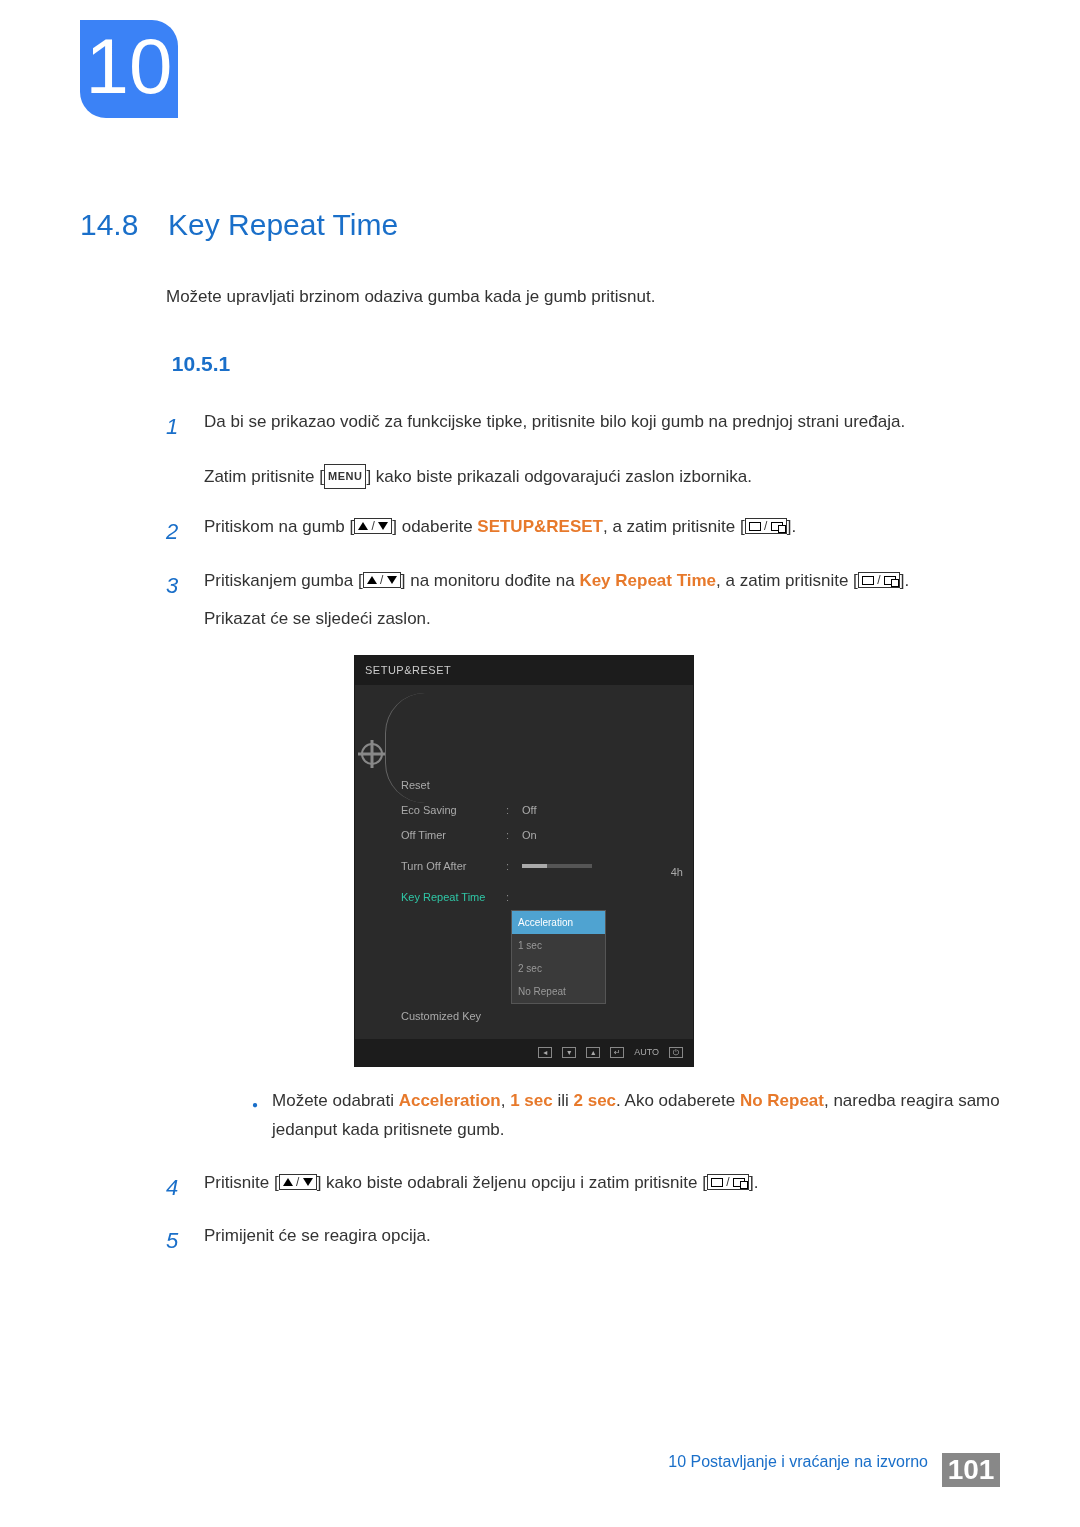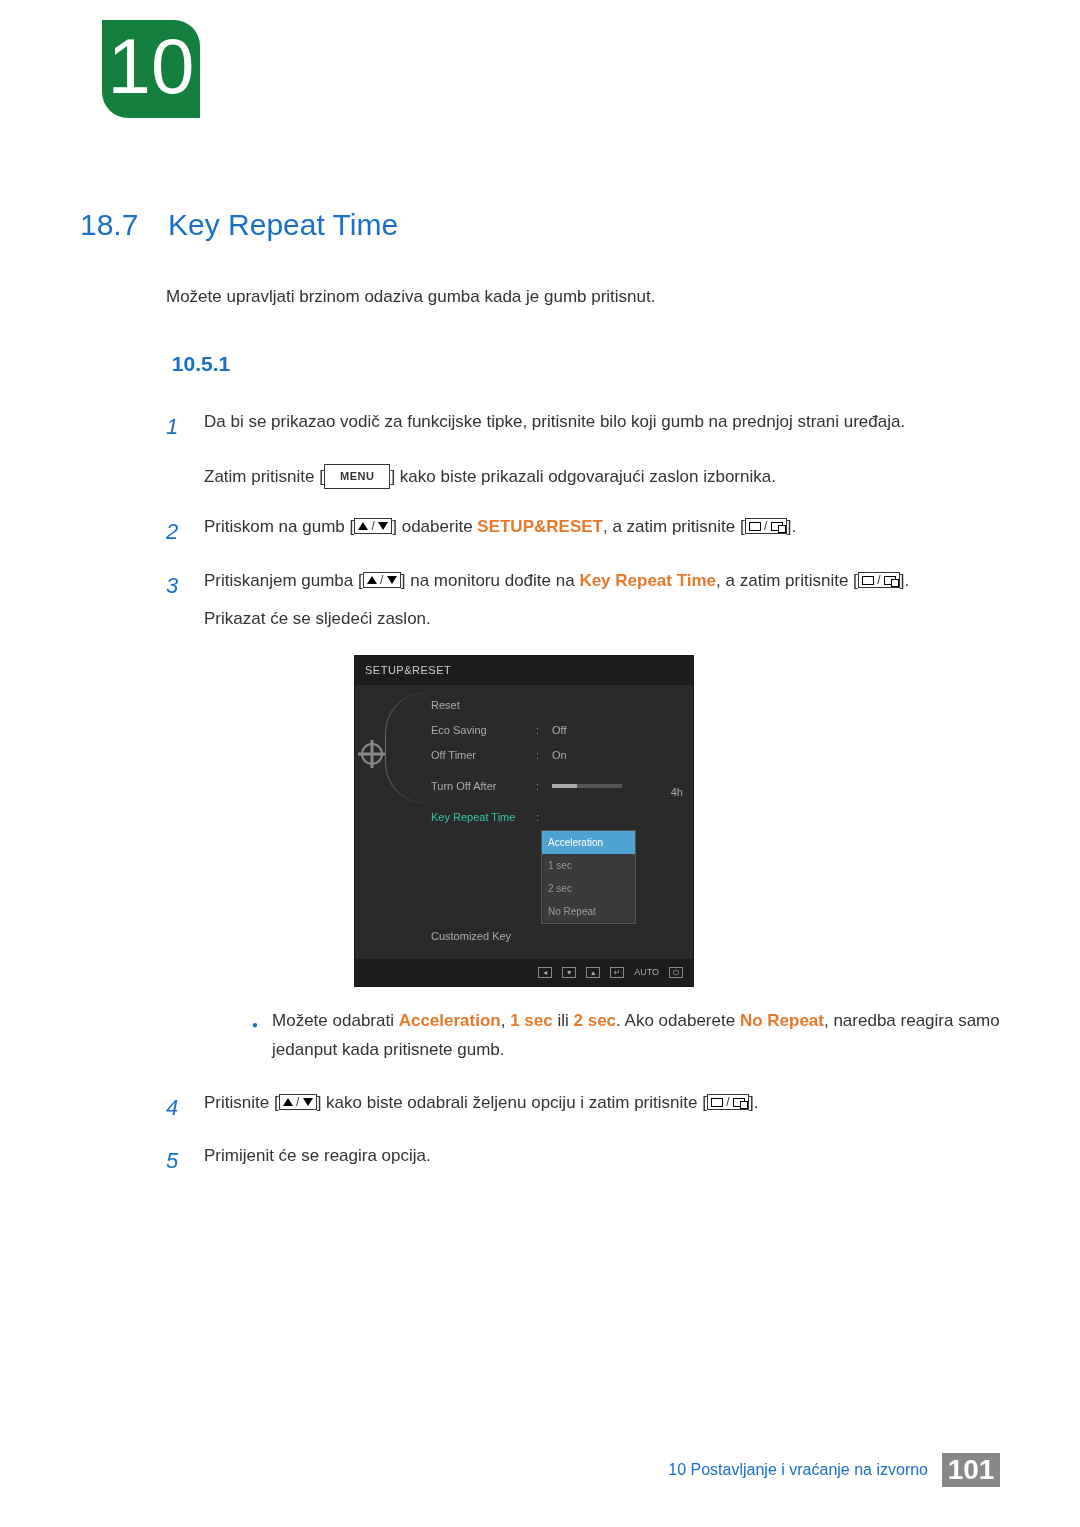--- a/index.html
+++ b/index.html
@@ -13,33 +13,32 @@
     padding: 20px 80px 0 80px;
   }
   .chapter-header {
     display: flex;
     align-items: center;
     gap: 18px;
     margin-top: 0;
     margin-bottom: 90px;
   }
   .chapter-badge {
-    background: #15803d;
+    background: #3b82f6;
     color: #fff;
     font-size: 78px;
     font-weight: 300;
     width: 98px;
     height: 98px;
     display: flex;
     align-items: center;
     justify-content: center;
     border-radius: 0 26px 0 26px;
     line-height: 1;
     padding-bottom: 6px;
-    margin-left: 22px;
   }
   .chapter-title {
     color: #1a6fc9;
     font-size: 35px;
     font-weight: 400;
   }
   .section-heading {
     display: flex;
     gap: 18px;
     color: #1a6fc9;
@@ -86,21 +85,21 @@
     color: #333;
     flex: 1;
   }
   .step-body p { margin-bottom: 6px; }
   .kw { color: #e7792b; font-weight: bold; }
   .menubox {
     display: inline-block;
     border: 1px solid #333;
     font-size: 11px;
     font-weight: bold;
-    padding: 1px 15px;
+    padding: 1px 3px;
     letter-spacing: 0.5px;
     vertical-align: 2px;
     margin-top: 20px;
   }
   .sym {
     display: inline-block;
     border: 1px solid #333;
     padding: 1px 3px;
     font-size: 12px;
     vertical-align: 2px;
@@ -146,20 +145,21 @@
     color: #ccc;
     padding: 4px 10px;
     font-size: 11px;
     letter-spacing: 0.5px;
   }
   .osd-body {
     display: flex;
     gap: 8px;
     padding: 8px 10px 10px 6px;
     position: relative;
+    flex-direction: column;
   }
   .osd-gear {
     width: 22px; height: 22px;
     border: 2px solid #888; border-radius: 50%;
     margin-top: 50px;
     position: relative;
     flex: 0 0 22px;
   }
   .osd-gear::before, .osd-gear::after {
     content:""; position:absolute; left:50%; top:50%;
@@ -218,39 +218,39 @@
     margin-top:6px;
     margin-bottom:10px;
   }
   .bullet-dot {
     color:#1a6fc9; font-size:10px; margin-top:9px;
   }
 
   .footer {
     position:absolute;
     bottom:40px; right:80px;
-    display:flex; align-items:center; gap:14px;
+    display:flex; align-items:flex-start; gap:14px;
     font-size:16px; color:#666;
   }
   .page-box {
     background:#888; color:#fff; font-size:28px;
     width:58px; height:34px; display:flex; align-items:center; justify-content:center;
     font-weight:bold;
   }
   .footer-chap { color:#1a6fc9; }
 </style>
 </head>
 <body>
 
 <div class="chapter-header">
   <div class="chapter-badge">10</div>
 </div>
 
 <div class="section-heading">
-  <span class="sec-num">18.7</span>
+  <span class="sec-num">14.8</span>
   <span>Key Repeat Time</span>
 </div>
 
 <p class="intro-text">Možete upravljati brzinom odaziva gumba kada je gumb pritisnut.</p>
 
 <div class="subsection-heading">
   <span class="subsec-num">10.5.1</span>
 </div>
 
 <div class="steps" id="steps-container">

